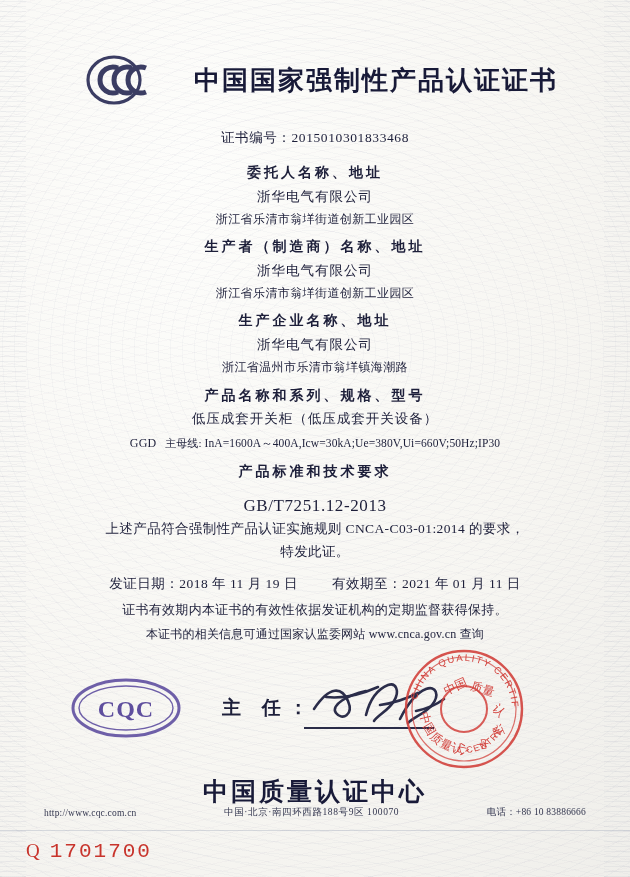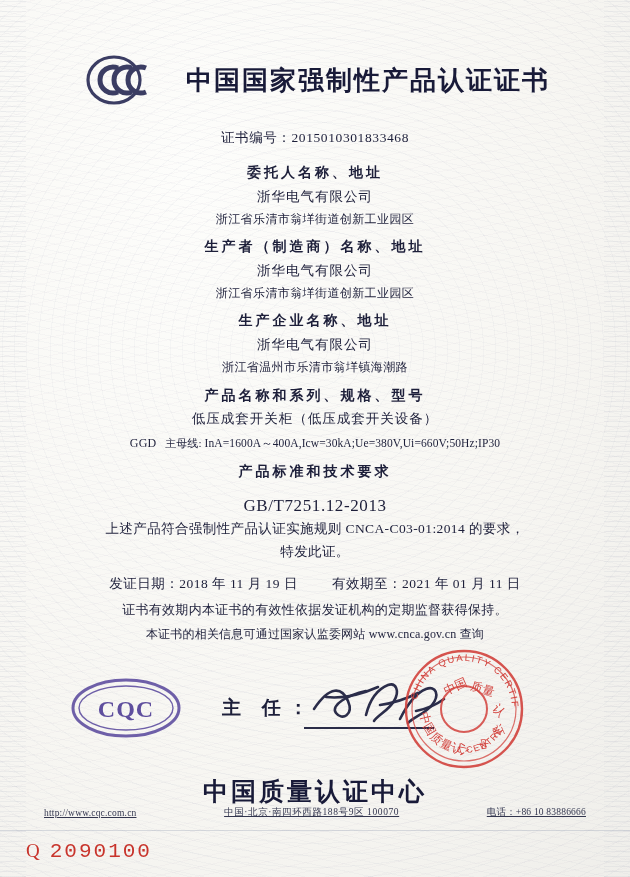--- a/index.html
+++ b/index.html
@@ -45,21 +45,21 @@
     position: absolute;
     left: 0; right: 0;
     top: 0;
     padding: 0 36px;
   }
 
   
   .header {
     display: flex;
     align-items: center;
-    gap: 16px;
+    gap: 24px;
     padding-top: 54px;
     padding-left: 48px;
   }
   .ccc-logo {
     width: 86px;
     height: 52px;
     position: relative;
     flex: 0 0 auto;
   }
   .ccc-logo svg { display:block; }
@@ -194,21 +194,20 @@
   .footer-meta {
     position: absolute;
     left: 44px; right: 44px;
     bottom: 58px;
     display: flex;
     justify-content: space-between;
     align-items: center;
     font-size: 9.5px;
     color: #33364f;
     letter-spacing: 0.2px;
-    text-decoration: underline;
   }
   .footer-meta .center { letter-spacing: 0.6px; text-align: center; }
 
   .serial-row {
     position: absolute;
     left: 26px;
     bottom: 14px;
     display: flex;
     align-items: baseline;
     gap: 10px;
@@ -364,15 +363,15 @@
   <div class="bottom-rule"></div>
 
   <div class="footer-meta">
     <span>http://www.cqc.com.cn</span>
     <span class="center">中国·北京·南四环西路188号9区  100070</span>
     <span>电话：+86 10 83886666</span>
   </div>
 
   <div class="serial-row">
     <span class="serial-q">Q</span>
-    <span class="serial-num">2090100</span>
+    <span class="serial-num">1701700</span>
   </div>
 </div>
 
 </body></html>

